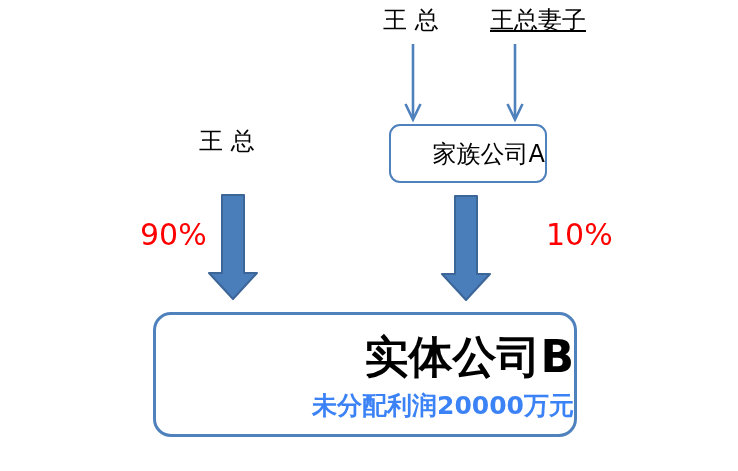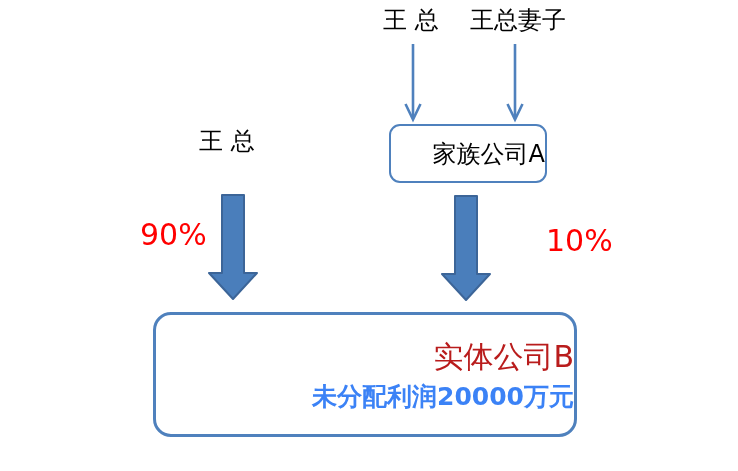--- a/index.html
+++ b/index.html
@@ -51,45 +51,45 @@
   }
   .entity-box {
     left: 153px;
     top: 312px;
     width: 424px;
     height: 125px;
     border-width: 3px;
     border-radius: 18px;
   }
   .entity-title {
-    font-size: 30px;
-    font-weight: normal;
-    color: #b91c1c;
+    font-size: 44px;
+    font-weight: bold;
+    color: #000000;
     white-space: nowrap;
   }
   .entity-subtitle {
     font-size: 25px;
     font-weight: bold;
     color: #3b82f6;
     white-space: nowrap;
     margin-top: 2px;
   }
   svg.arrow-layer {
     position: absolute;
     left: 0;
     top: 0;
     width: 738px;
     height: 471px;
     pointer-events: none;
   }
   .top-label-husband { left: 383px; top: 7px; }
-  .top-label-wife   { left: 470px; top: 7px; }
+  .top-label-wife   { left: 490px; top: 7px; text-decoration: underline; }
   .left-label-person { left: 199px; top: 128px; }
   .percent-90 { left: 106px; top: 220px; }
-  .percent-10 { left: 512px; top: 226px; }
+  .percent-10 { left: 512px; top: 220px; }
 </style>
 </head>
 <body>
 
 <div class="stage">
 
   <svg class="arrow-layer" viewBox="0 0 738 471" xmlns="http://www.w3.org/2000/svg">
 
     <g stroke="#4f81bd" stroke-width="2.6" fill="none">
       <line x1="413" y1="44" x2="413" y2="118"></line>

